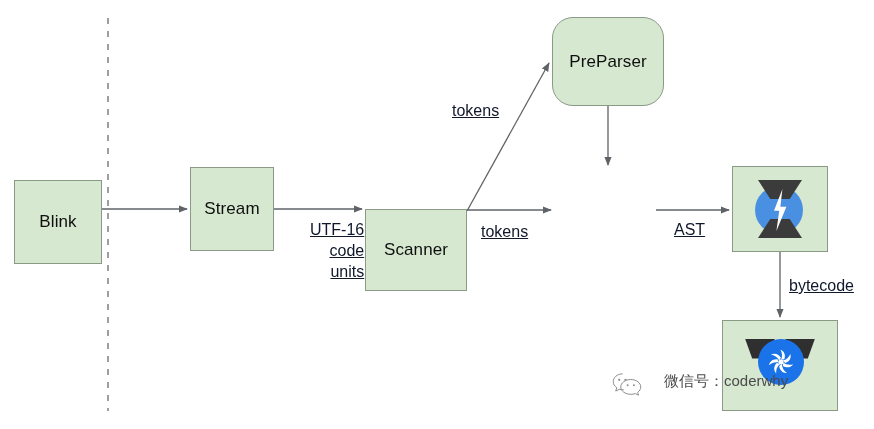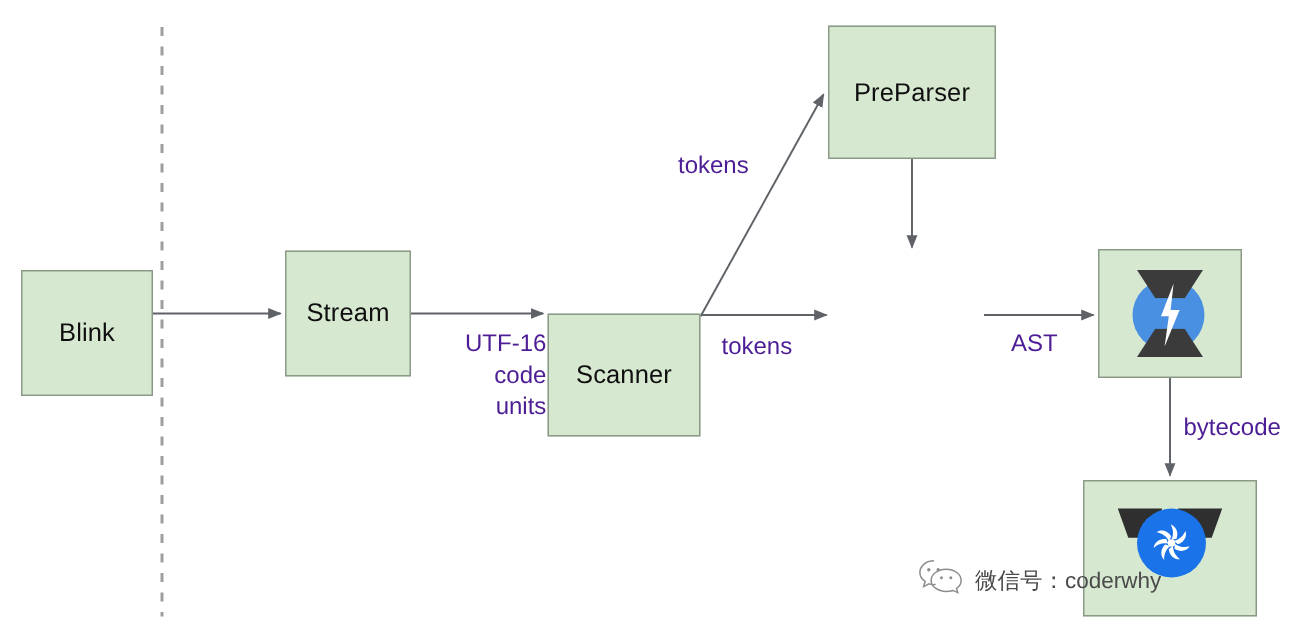--- a/index.html
+++ b/index.html
@@ -39,23 +39,24 @@
     font-family: "Liberation Sans", sans-serif;
     font-size: 17px;
     color: #0f0f0f;
     letter-spacing: 0.1px;
     white-space: nowrap;
   }
   .edge-label {
     position: absolute;
     font-family: "Liberation Sans", sans-serif;
     font-size: 16px;
-    color: #4c1d95;
+    color: #0f172a;
     white-space: pre;
     line-height: 21px;
+    text-decoration: underline;
   }
   .edge-label.center {
     text-align: right;
     margin-left: 27px;
   }
   .edge-label.left {
     text-align: left;
   }
   
   .logo-ignition {
@@ -135,22 +136,22 @@
     width: 28px;
     height: 28px;
   }
   .tf-blades svg {
     display: block;
   }
   
   #watermark {
     position: absolute;
     display: flex;
-    align-items: flex-end;
-    gap: 8px;
+    align-items: flex-start;
+    gap: 22px;
   }
   .wm-text {
     font-family: "Liberation Sans", sans-serif;
     font-size: 15px;
     color: #4a4a4a;
     white-space: nowrap;
   }
   .wm-icon svg {
     display: block;
   }
@@ -189,21 +190,21 @@
   </div>
 
   <div class="node" style="left:190px; top:167px; width:84px; height:84px;">
     <span class="node-label">Stream</span>
   </div>
 
   <div class="node" style="left:365px; top:169px; width:102px; height:82px;margin-top:40px;">
     <span class="node-label">Scanner</span>
   </div>
 
-  <div class="node" style="left:552px; top:17px; width:112px; height:89px;">
+  <div class="node" style="left:552px; top:17px; width:112px; height:89px;border-radius:21px;">
     <span class="node-label">PreParser</span>
   </div>
 
 
   <div class="node" style="left:732px; top:166px; width:96px; height:86px;">
     <span class="logo-ignition">
       <span class="ign-circle"></span>
       <span class="ign-anvil-top"></span>
       <span class="ign-anvil-bottom"></span>
       <span class="ign-bolt"></span>

